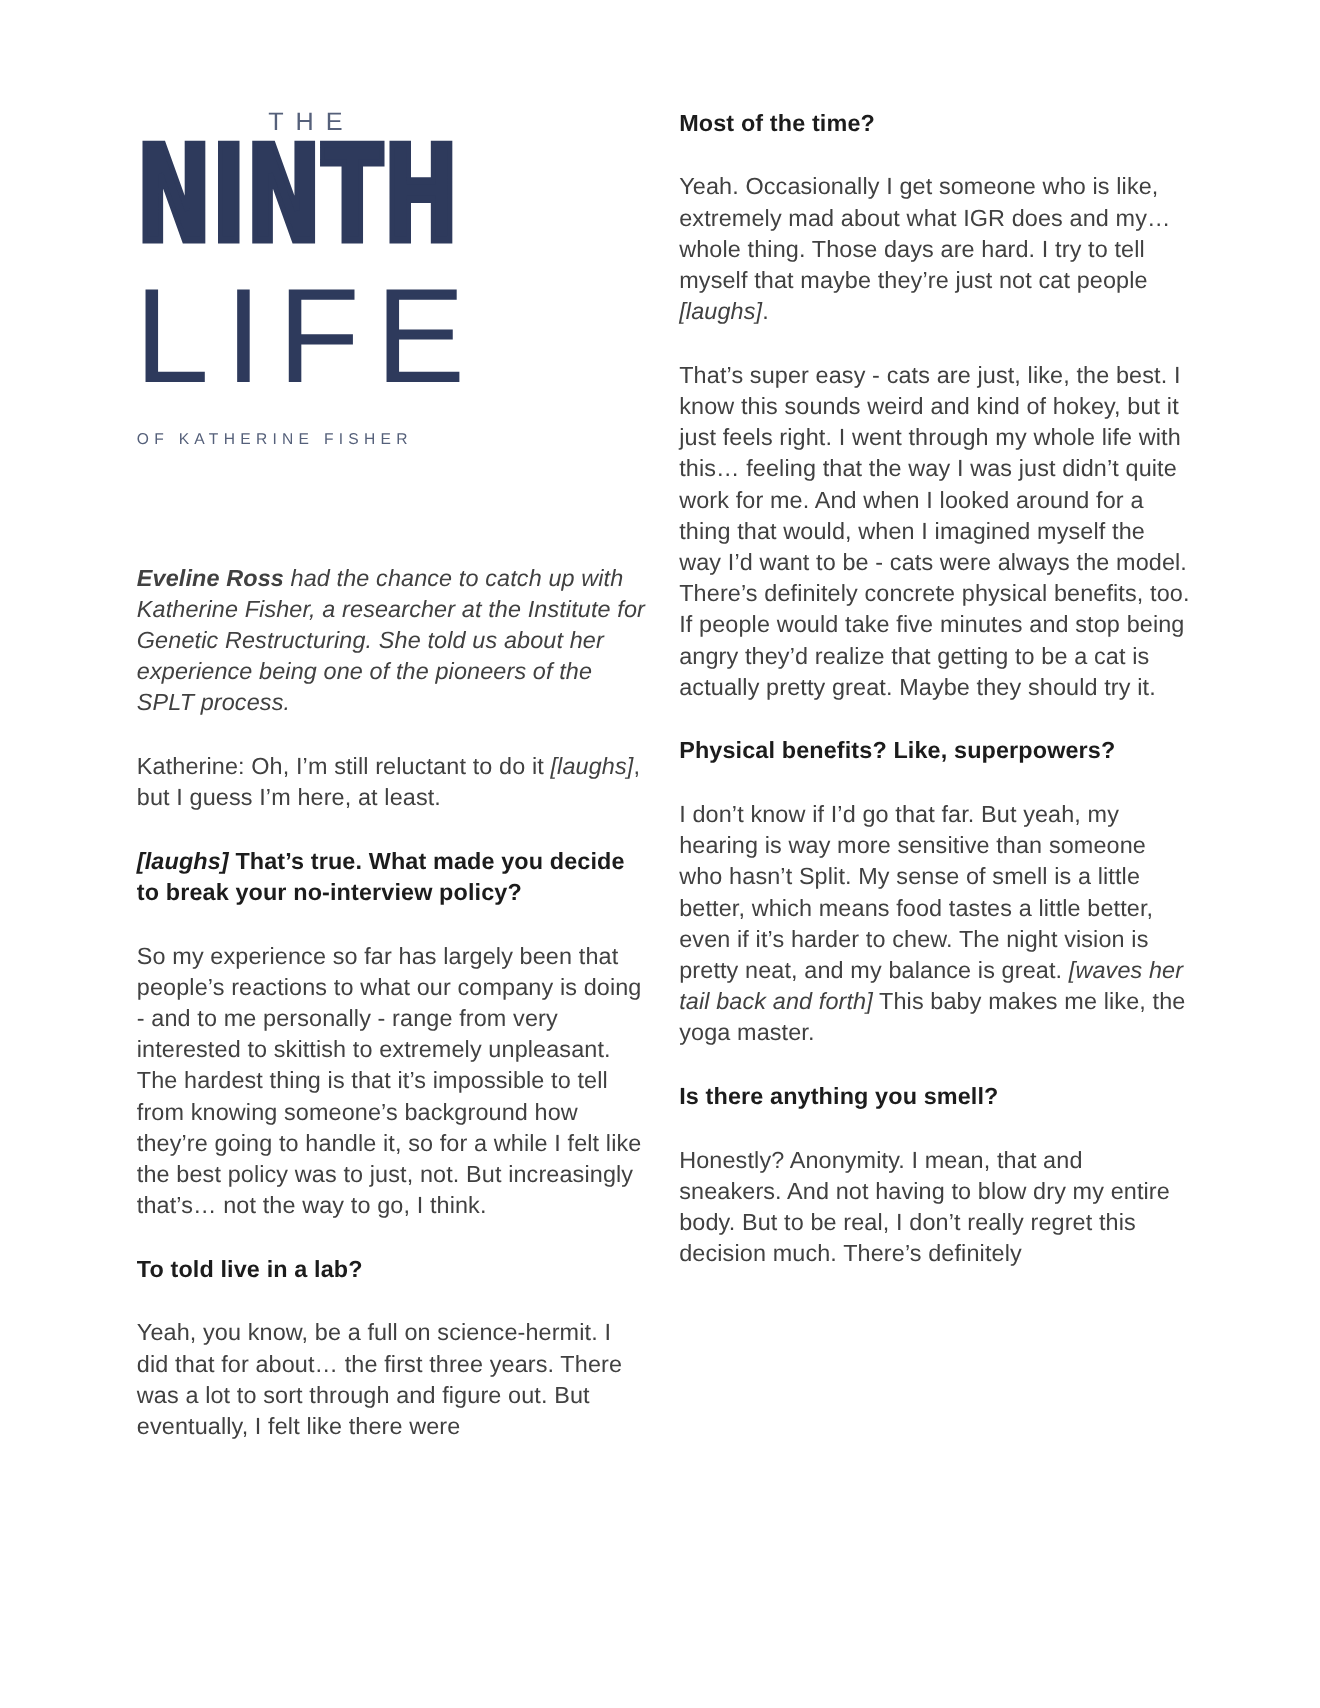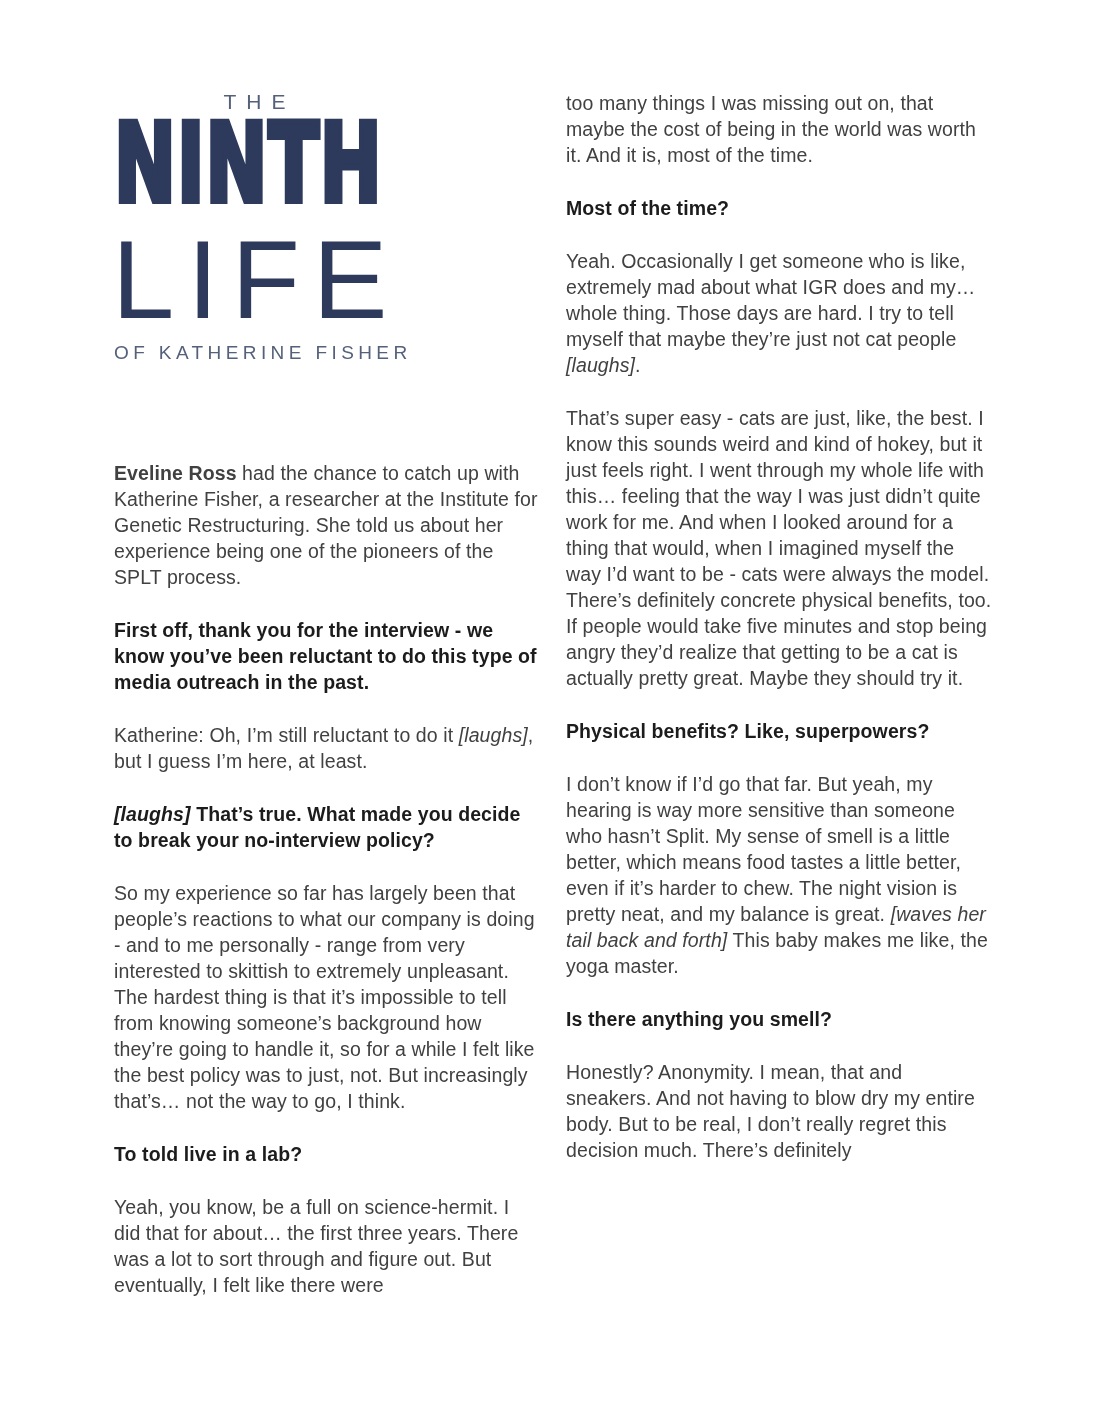--- a/index.html
+++ b/index.html
@@ -31,20 +31,21 @@
     font-size: 19.5px;
     line-height: 26px;
     color: #414141;
     letter-spacing: 0.1px;
   }
   p.q {
     font-weight: bold;
     color: #1c1c1c;
   }
   p.intro {
+    font-style: italic;
   }
   p.intro .lead {
     font-weight: bold;
   }
   em { font-style: italic; }
 
   
   .logo {
     width: 290px;
     margin-bottom: 96px;
@@ -93,24 +94,25 @@
     display: inline-block;
     font-family: "Liberation Sans", sans-serif;
     font-weight: normal;
     font-size: 112px;
     line-height: 112px;
     letter-spacing: 13px;
     color: var(--navy, #2e3a5c);
     white-space: nowrap;
   }
   .logo-sub {
-    font-size: 19px;
+    font-size: 13px;
     letter-spacing: 4.4px;
     color: var(--slate, #55607a);
     white-space: nowrap;
+    margin-top: 16px;
   }
 </style>
 </head>
 <body>
 
 <div class="page">
 
   <div class="col">
 
     <header class="logo">
@@ -119,37 +121,35 @@
         <span class="logo-ninth">NINTH</span>
       </div>
       <div class="logo-life-wrap">
         <span class="logo-life">LIFE</span>
       </div>
       <div class="logo-sub">OF KATHERINE FISHER</div>
     </header>
 
     <p class="intro"><span class="lead">Eveline Ross</span><span> had the chance to catch up with Katherine Fisher, a researcher at the Institute for Genetic Restructuring. She told us about her experience being one of the pioneers of the SPLT process.</span></p>
 
-    <p class="q">First off, thank you for the interview - we know you’ve been reluctant to do this type of media outreach in the past.</p>
 
     <p class="a"><span>Katherine: Oh, I’m still reluctant to do it </span><em>[laughs]</em><span>, but I guess I’m here, at least.</span></p>
 
     <p class="q"><em>[laughs]</em><span> That’s true. What made you decide to break your no-interview policy?</span></p>
 
     <p class="a">So my experience so far has largely been that people’s reactions to what our company is doing - and to me personally - range from very interested to skittish to extremely unpleasant. The hardest thing is that it’s impossible to tell from knowing someone’s background how they’re going to handle it, so for a while I felt like the best policy was to just, not. But increasingly that’s… not the way to go, I think.</p>
 
     <p class="q">To told live in a lab?</p>
 
     <p class="a">Yeah, you know, be a full on science-hermit. I did that for about… the first three years. There was a lot to sort through and figure out. But eventually, I felt like there were</p>
 
   </div>
 
   <div class="col">
 
-    <p class="a">too many things I was missing out on, that maybe the cost of being in the world was worth it. And it is, most of the time.</p>
 
     <p class="q">Most of the time?</p>
 
     <p class="a"><span>Yeah. Occasionally I get someone who is like, extremely mad about what IGR does and my… whole thing. Those days are hard. I try to tell myself that maybe they’re just not cat people </span><em>[laughs]</em><span>.</span></p>
 
 
     <p class="a">That’s super easy - cats are just, like, the best. I know this sounds weird and kind of hokey, but it just feels right. I went through my whole life with this… feeling that the way I was just didn’t quite work for me. And when I looked around for a thing that would, when I imagined myself the way I’d want to be - cats were always the model. There’s definitely concrete physical benefits, too. If people would take five minutes and stop being angry they’d realize that getting to be a cat is actually pretty great. Maybe they should try it.</p>
 
     <p class="q">Physical benefits? Like, superpowers?</p>
 

